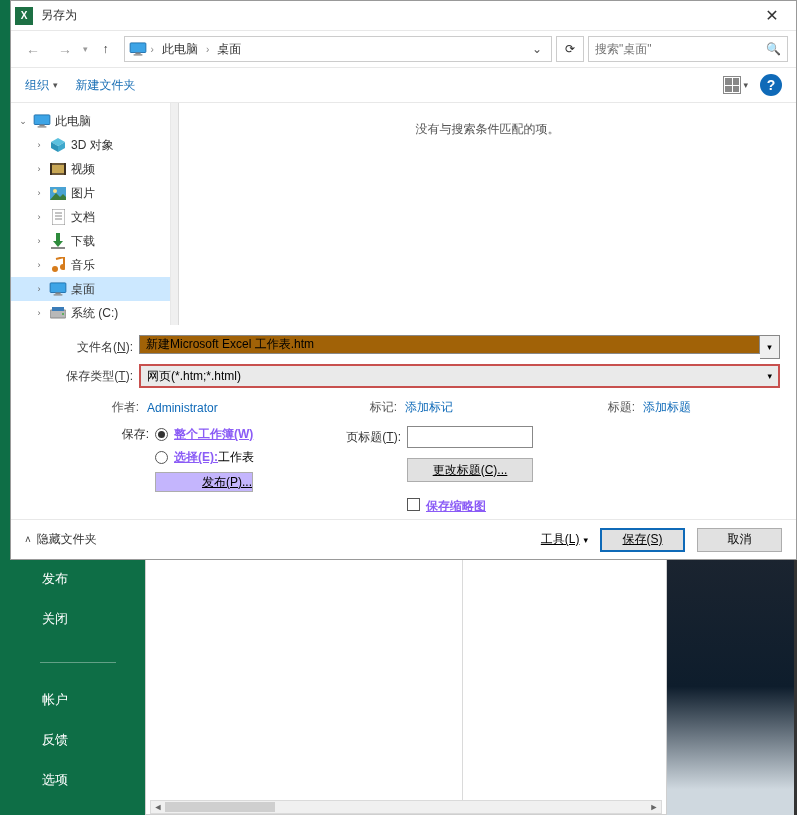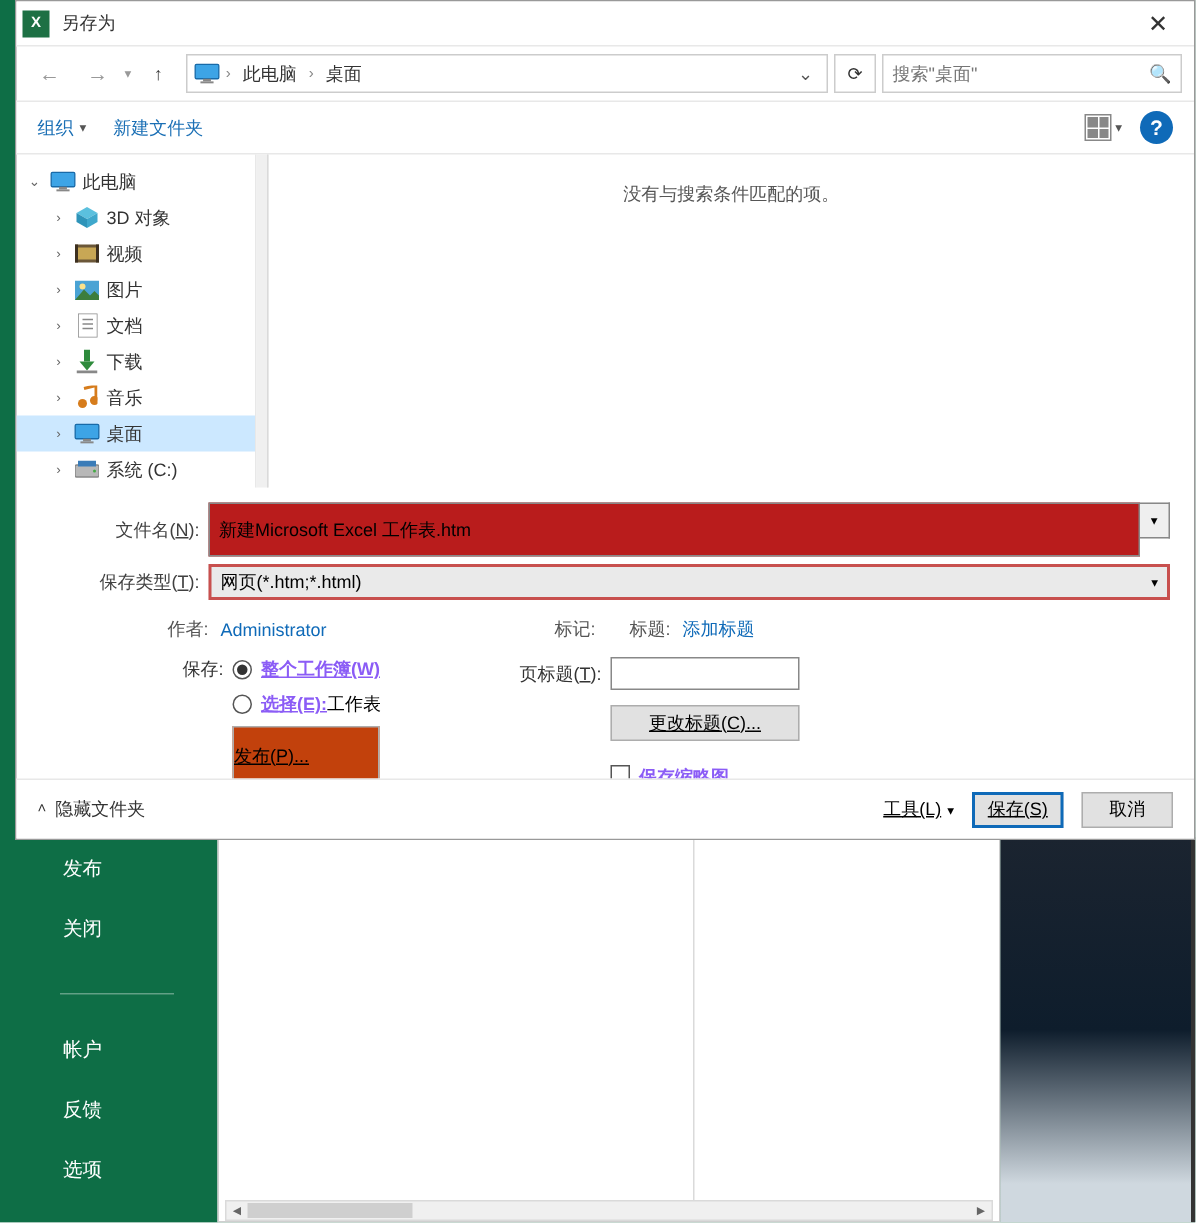--- a/index.html
+++ b/index.html
@@ -44,56 +44,56 @@
     
     .file-area { flex: 1; position: relative; display: flex; }
     .file-scroll-spacer { width: 8px; background: #f0f0f0; border-right: 1px solid #dadada; }
     .file-empty { flex: 1; display: flex; justify-content: center; padding-top: 18px; color: #555; }
     
     .form-area { padding: 10px 16px 0 16px; }
     .form-row { display: flex; align-items: center; margin-bottom: 5px; }
     .form-label { width: 112px; text-align: right; padding-right: 6px; color: #404040; }
     .form-label u { text-decoration: underline; }
     .form-input-wrap { flex: 1; display: flex; }
-    .form-input { flex: 1; height: 36px; border: 1px solid #888; padding: 0 6px; font-size: 12px; background: #b91c1c; }
+    .form-input { flex: 1; height: 19px; border: 1px solid #888; padding: 0 6px; font-size: 12px; background: #a16207; }
     .form-dd { width: 20px; height: 24px; border: 1px solid #888; border-left: none; display: flex; align-items: center; justify-content: center; background: #efefef; font-size: 9px; }
     .type-select { flex: 1; height: 24px; border: 2px solid #c8504e; background: #eaeaea; display: flex; align-items: center; padding: 0 6px; font-size: 12px; }
     .type-select .dd { margin-left: auto; font-size: 9px; }
 
     .meta-row { display: flex; align-items: center; padding: 6px 16px 0 16px; gap: 8px; }
     .meta-label { color: #555; text-align: right; }
     .meta-value { color: #0f6ab8; }
     .meta-col1 { width: 112px; }
     .meta-col-author { width: 200px; }
     .meta-col-tag-l { width: 42px; }
     .meta-col-tag-v { width: 180px; }
     
     .options-area { display: flex; padding: 10px 16px 0 16px; }
     .opt-left { width: 314px; padding-left: 88px; }
     .opt-left .opt-row { display: flex; align-items: center; gap: 6px; margin-bottom: 6px; }
     .opt-left .opt-label-lead { width: 34px; text-align: right; color: #333;}
     .radio { width: 13px; height: 13px; border: 1px solid #555; border-radius: 50%; display: inline-flex; align-items: center; justify-content: center; }
     .radio.checked::after { content: ""; width: 7px; height: 7px; background: #333; border-radius: 50%; }
     .link-text { color: #8b5cf6; font-weight: bold; }
-    .publish-btn { width: 98px; height: 40px; border: 1px solid #adadad; background: #c2410c; display: flex; align-items: center; justify-content: flex-start; margin-left: 40px; margin-top: 6px; }
+    .publish-btn { width: 98px; height: 20px; border: 1px solid #adadad; background: #c4b5fd; display: flex; align-items: center; justify-content: flex-end; margin-left: 40px; margin-top: 6px; }
     
     .opt-right { flex: 1; }
     .opt-right .pt-row { display: flex; align-items: center; gap: 6px; margin-bottom: 10px; }
     .opt-right .pt-label { width: 60px; text-align: right; color: #333; }
     .pt-input { width: 126px; height: 22px; border: 1px solid #888; }
     .change-title-btn { width: 126px; height: 24px; border: 1px solid #adadad; background: #e1e1e1; display: flex; align-items: center; justify-content: center; margin-left: 66px; }
     .thumb-row { display: flex; align-items: flex-start; gap: 6px; margin-top: 16px; margin-left: 66px; }
     .chk { width: 13px; height: 13px; border: 1px solid #555; }
 
     .bottom-bar { position: absolute; bottom: 0; left: 0; right: 0; height: 40px; border-top: 1px solid #e8e8e8; display: flex; align-items: center; padding: 0 14px; background: #fff; }
     .hide-folders { display: flex; align-items: center; gap: 6px; color: #333; }
     .hide-folders .chev-up { font-size: 10px; }
     .bottom-right { margin-left: auto; display: flex; align-items: center; gap: 12px; }
     .tools-dd { display: flex; align-items: center; gap: 4px; }
-    .dlg-btn { width: 61px; height: 24px; border: 1px solid #adadad; background: #e1e1e1; display: flex; align-items: center; justify-content: center; }
+    .dlg-btn { width: 85px; height: 24px; border: 1px solid #adadad; background: #e1e1e1; display: flex; align-items: center; justify-content: center; }
     .dlg-btn.primary { border: 2px solid #0f6ab8; }
     
     
     .bg-app { position: absolute; left: 0; top: 0; width: 797px; height: 815px; background: #0a5c3a; z-index: 1; overflow: hidden; }
     .bg-top-edge { position: absolute; left: 0; top: 0; width: 10px; height: 560px; background: #0e6e46; }
     .bg-sidebar { position: absolute; left: 0px; top: 558px; width: 145px; height: 257px; background: #0e6e46; display: flex; flex-direction: column; padding: 12px 0 0 42px; gap: 22px; color: #fff; font-size: 13px; }
     .bg-sidebar .divider { width: 76px; border-top: 1px solid rgba(255,255,255,0.35); margin: 12px 0 6px -2px; }
     .bg-right { position: absolute; right: 0; top: 558px; width: 130px; height: 257px; background: linear-gradient(180deg, #1b2430 0%, #0e1d2c 50%, #cfd8df 90%); }
     .bg-center { position: absolute; left: 145px; top: 558px; right: 130px; bottom: 0; background: #fff; border: 1px solid #cfcfcf; }
     .bg-center-split { position: absolute; left: 316px; top: 0; bottom: 12px; width: 1px; background: #dadada; }
@@ -326,20 +326,21 @@
           <span class="dd">▾</span>
         </div>
       </div>
     </div>
   </div>
 
   <div class="meta-row">
     <div class="meta-label meta-col1">作者:</div>
     <div class="meta-value meta-col-author">Administrator</div>
     <div class="meta-label meta-col-tag-l">标记:</div>
+    <div class="meta-value meta-col-tag-v">添加标记</div>
     <div class="meta-label" style="width:42px;">标题:</div>
     <div class="meta-value">添加标题</div>
   </div>
 
   <div class="options-area">
     <div class="opt-left">
       <div class="opt-row">
         <span class="opt-label-lead">保存:</span>
         <span class="radio checked"></span>
         <span class="link-text"><u>整个工作簿(W)</u></span>

